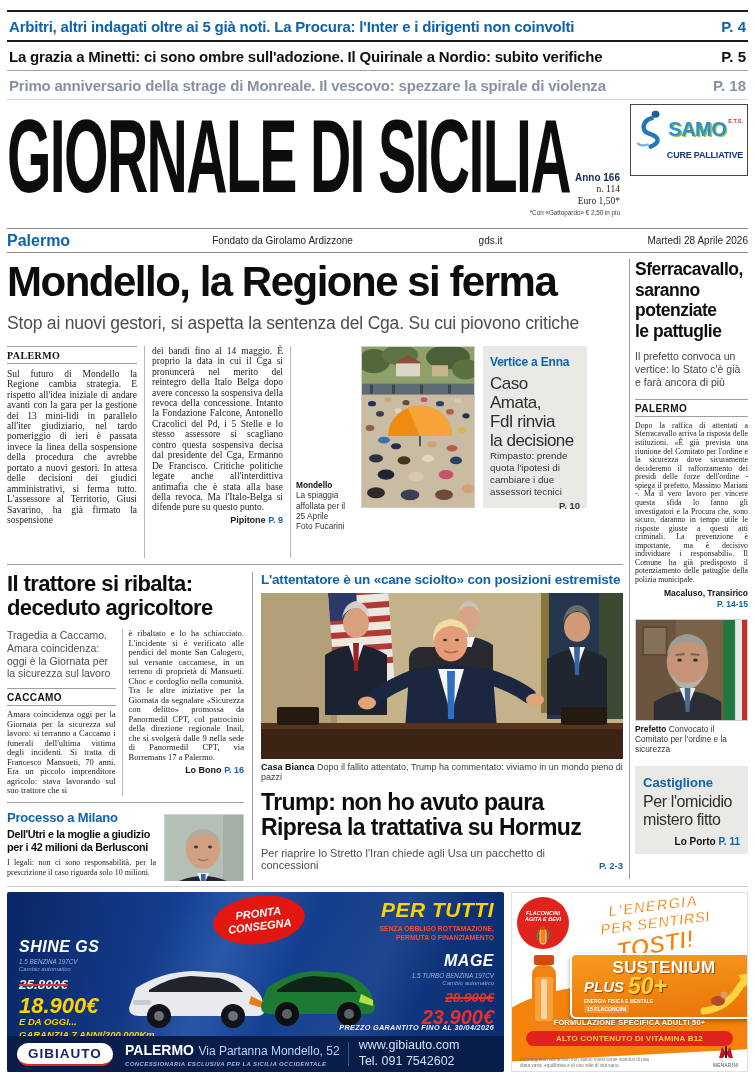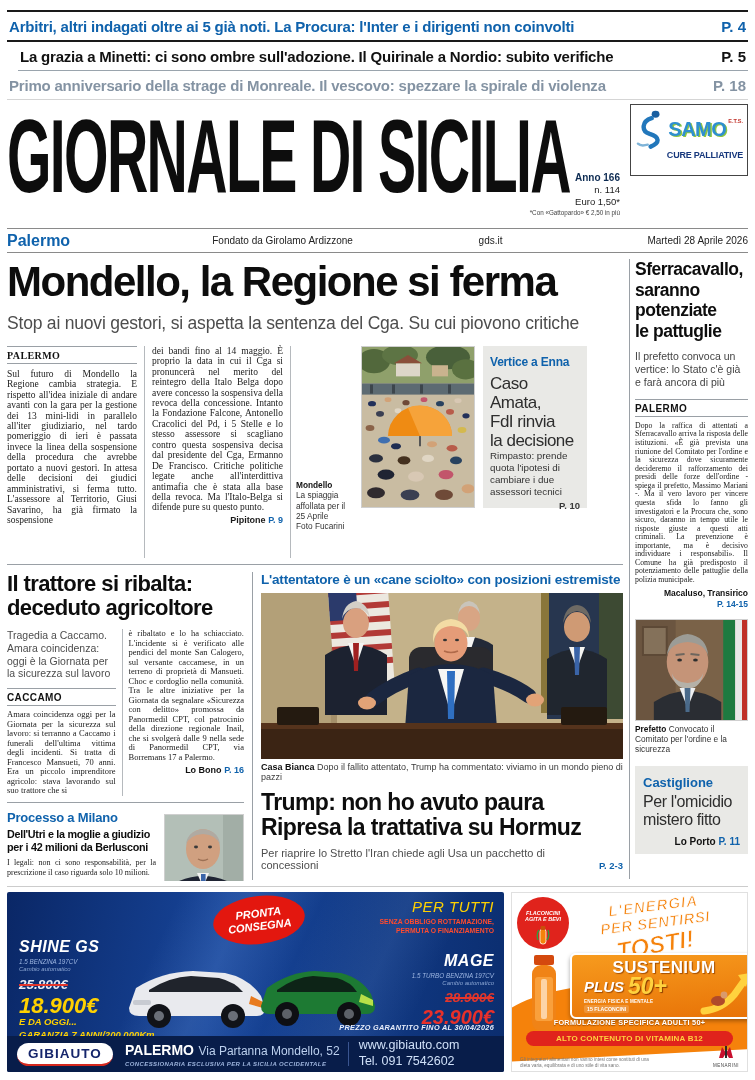--- a/index.html
+++ b/index.html
@@ -7,31 +7,31 @@
   body { width:755px; height:1080px; font-family:"Liberation Sans", sans-serif; color:#111; overflow:hidden; }
   .page { width:755px; height:1080px; padding:0 7px; position:relative; background:#fff; }
   .pre { white-space:pre-line; }
   .c-blue { color:#0f62ac; }
   .c-gray { color:#8493a3; }
 
   
   .topstrip { margin-top:10px; border-top:2px solid #1a1a1a; }
   .strip-row { display:flex; justify-content:space-between; align-items:center; padding:6px 2px 5px; }
   .strip-row.r1 { border-bottom:2px solid #1a1a1a; }
-  .strip-row.r2 { border-bottom:1px solid #9aa4ad;margin-left:11px; }
+  .strip-row.r2 { border-bottom:1px solid #9aa4ad; }
   .strip-row.r3 { border-bottom:1px solid #d5d5d5; }
   .strip-text { font-weight:bold; font-size:15px; letter-spacing:-0.2px; }
   .strip-page { font-weight:bold; font-size:15px; white-space:nowrap; margin-left:12px; }
 
   
   .masthead { position:relative; height:128px; }
   .mast-title { position:absolute; left:0; top:14px; font-size:104px; line-height:0.82; font-weight:bold; letter-spacing:-3px; white-space:nowrap; transform:scaleX(0.55); transform-origin:left top; color:#0d0d0d; }
   .mast-info { position:absolute; right:128px; top:72px; text-align:right; line-height:1.22; }
   .mast-info .anno { font-weight:bold; font-size:10px; color:#0d2b52; }
-  .mast-info .nr, .mast-info .euro { font-size:9.5px; color:#222; }
+  .mast-info .nr, .mast-info .euro { font-size:9.5px; color:#222;font-family:Liberation Serif, serif; }
   .mast-info .nota { font-size:6.3px; color:#444; margin-top:2px; }
   .mast-logo { position:absolute; right:0; top:4px; width:118px; height:72px; border:1.5px solid #444; background:#fff; padding:3px 4px; }
   .mast-logo .row1 { display:flex; align-items:center; height:42px; }
   .samo-name { font-size:20px; font-weight:bold; color:#2e8fd0; letter-spacing:-0.5px; text-shadow:1.3px 1.3px 0 #8dc63f; }
   .samo-ets { font-size:5.5px; color:#c03028; font-weight:bold; margin-left:2px; align-self:flex-start; margin-top:10px; }
   .samo-sub { font-size:9px; font-weight:bold; color:#16377c; text-align:right; letter-spacing:-0.2px; }
 
   
   .dateline { border-top:1px solid #8a8a8a; border-bottom:1px solid #8a8a8a; height:25px; display:flex; align-items:center; }
   .dl-edition { width:160px; color:#0f62ac; font-weight:bold; font-size:16px; }
@@ -122,21 +122,21 @@
   .df-brand { color:#f2f5fb; font-weight:bold; font-size:23px; letter-spacing:1.5px; margin-left:8px; }
   .df-badge { position:absolute; left:206px; top:4px; width:92px; height:48px; background:#e3170f; border-radius:50%; transform:rotate(-7deg); display:flex; align-items:center; justify-content:center; text-align:center; color:#fff; font-weight:bold; font-style:italic; font-size:11px; line-height:1.15; }
   .df-shine { position:absolute; left:12px; top:46px; color:#fff; }
   .df-model { font-style:italic; font-weight:bold; font-size:16px; letter-spacing:0.5px; }
   .df-spec { font-size:6.3px; color:#9db6e2; font-style:italic; margin-top:2px; }
   .df-gear { font-size:6px; color:#8ca7d4; font-style:italic; margin-top:1px; }
   .df-old { font-size:13.5px; color:#e8edf7; text-decoration:line-through; text-decoration-thickness:2px; text-decoration-color:#e3362b; font-weight:bold; font-style:italic; margin-top:5px; }
   .df-price { font-size:22px; color:#ffd100; font-weight:bold; font-style:italic; margin-top:1px; }
   .df-warranty { position:absolute; left:12px; top:124px; color:#ffd100; font-weight:bold; font-style:italic; font-size:9.5px; line-height:1.35; }
   .df-pertutti { position:absolute; right:10px; top:6px; text-align:right; }
-  .df-pt { color:#ffd100; font-weight:normal; font-style:italic; font-size:15px; letter-spacing:0.5px; }
+  .df-pt { color:#ffd100; font-weight:bold; font-style:italic; font-size:21px; letter-spacing:0.5px; }
   .df-ptsub { color:#ff4b2e; font-weight:bold; font-size:6.8px; line-height:1.35; margin-top:2px; }
   .df-mage { position:absolute; right:10px; top:60px; text-align:right; color:#fff; }
   .df-old2 { font-size:13.5px; color:#e3362b; text-decoration:line-through; text-decoration-thickness:2px; font-weight:bold; font-style:italic; margin-top:4px; }
   .df-price2 { font-size:20px; color:#e8302a; font-weight:bold; font-style:italic; margin-top:1px; }
   .df-note { position:absolute; right:10px; top:131px; color:#e8eefb; font-weight:bold; font-style:italic; font-size:7.3px; letter-spacing:0.3px; }
   .df-car { position:absolute; }
   .df-bar { position:absolute; left:0; right:0; bottom:0; height:36px; background:#081d4a; display:flex; align-items:center; padding:0 10px; }
   .df-pill { background:#fff; border-radius:13px; width:96px; height:23px; display:flex; align-items:center; justify-content:center; font-weight:bold; font-size:13.5px; letter-spacing:1px; color:#15256b; border-bottom:2px solid #d5281e; }
   .df-city-wrap { margin-left:12px; line-height:1.1; }
   .df-city { color:#fff; font-weight:bold; font-size:14px; }

